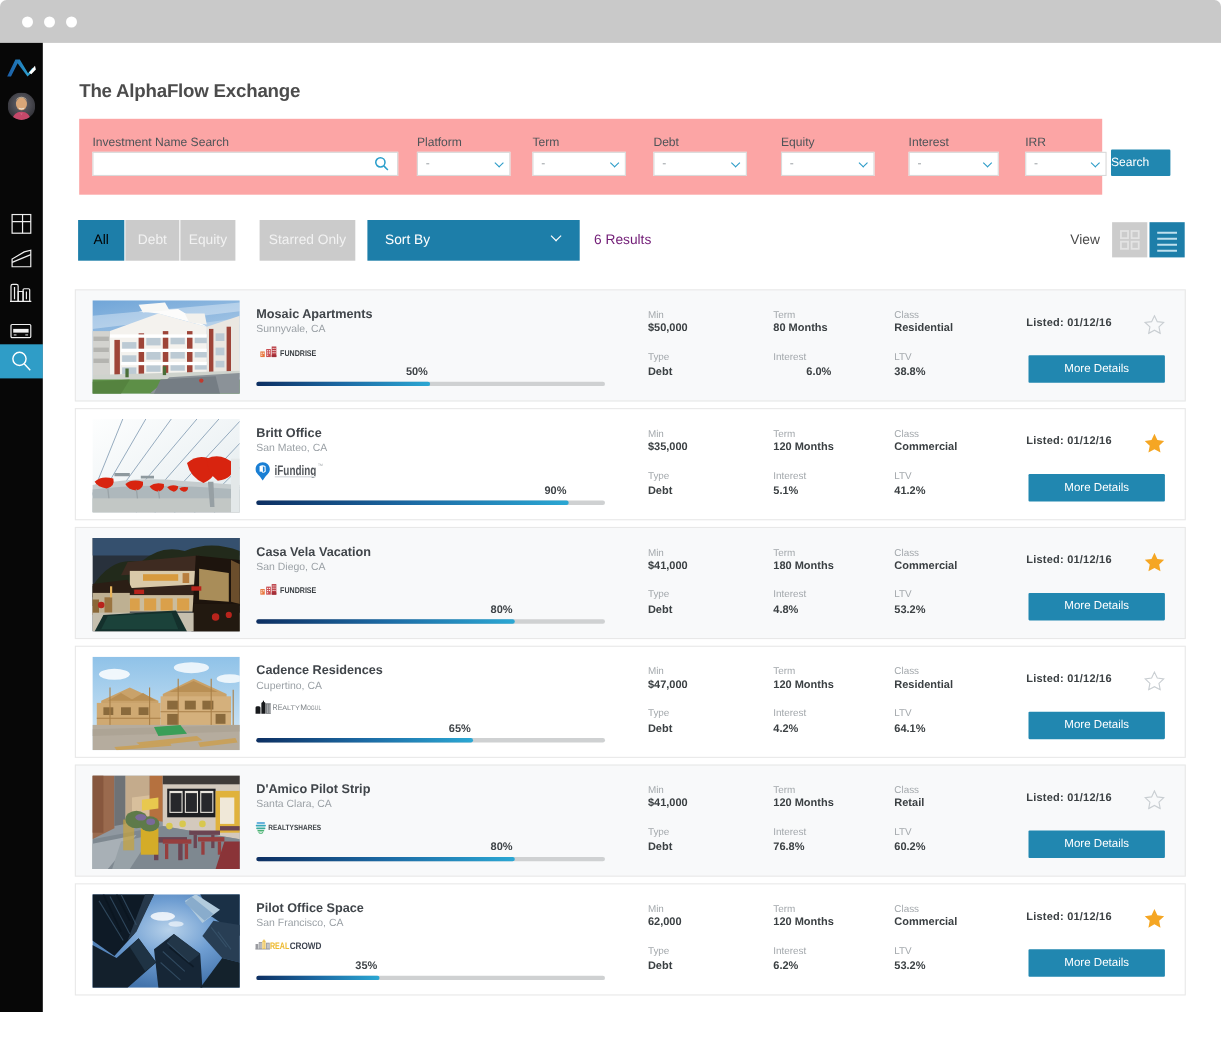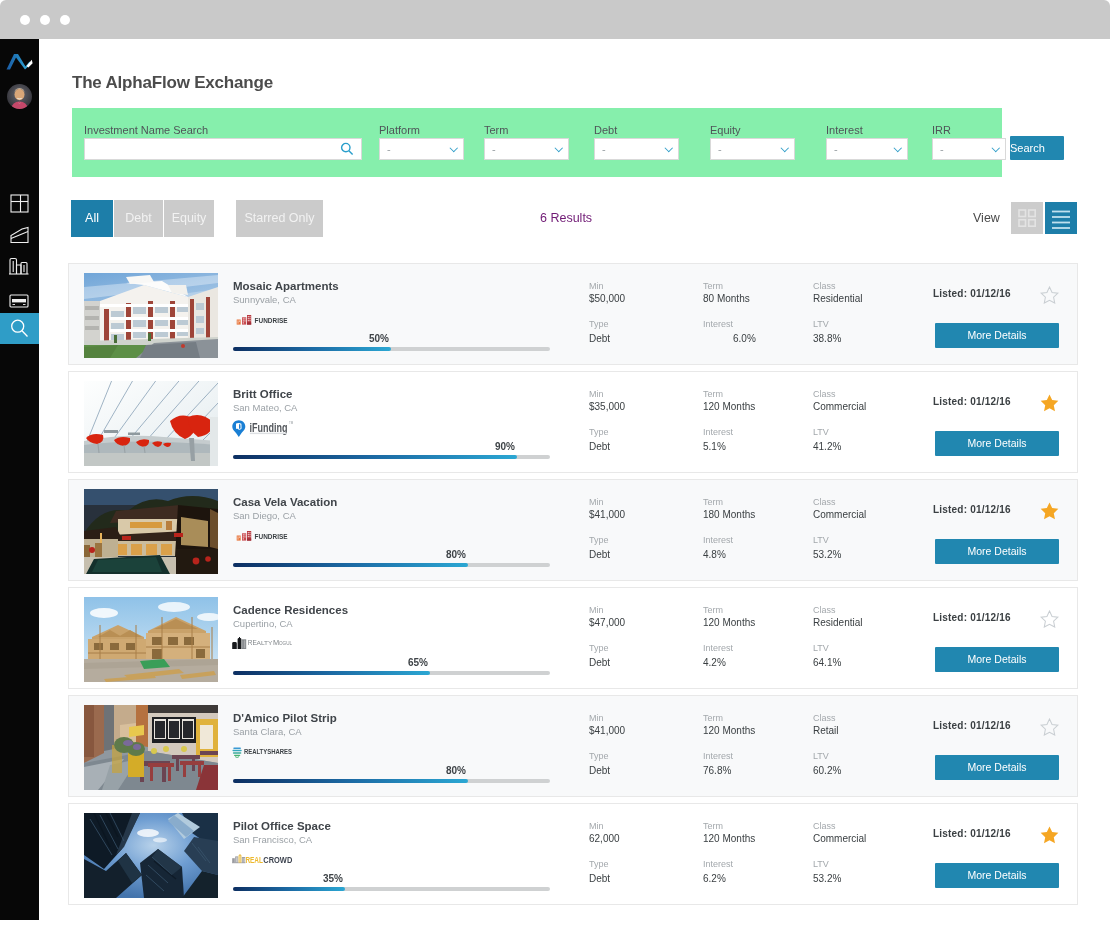--- a/index.html
+++ b/index.html
@@ -5,48 +5,48 @@
 html,body{width:1110px;height:943px;background:#fff;font-family:"Liberation Sans",sans-serif;position:relative;overflow:hidden}
 .topbar{position:absolute;left:0;top:0;width:1110px;height:39px;background:#c9c9c9;border-radius:6px 6px 0 0}
 .dot{position:absolute;top:15px;width:10px;height:10px;border-radius:50%;background:#fff}
 .sidebar{position:absolute;left:0;top:39px;width:39px;height:881px;background:#070707}
 .sb-logo{position:absolute;left:6px}
 .sb-avatar{position:absolute;left:7px;top:45px;width:25px;height:25px;border-radius:50%;overflow:hidden}
 .sb-ic{position:absolute;left:10px}
 .sb-active{position:absolute;left:0;top:274px;width:39px;height:31px;background:#2f9dc7}
 .main{position:absolute;left:39px;top:39px;width:1071px;height:881px;background:#fff}
 h1{position:absolute;left:33px;top:33.5px;font-size:17px;font-weight:700;color:#4c4c4c;letter-spacing:-.2px}
-.fpanel{position:absolute;left:33px;top:69px;width:930px;height:69px;background:#86efac}
+.fpanel{position:absolute;left:33px;top:69px;width:930px;height:69px;background:#fca5a5}
 .flabel{position:absolute;top:16px;font-size:11px;color:#4f5458}
 .finput{position:absolute;top:30px;height:22px;background:#fff;border:1px solid #d9d9d9}
 .fsel{display:flex;align-items:center;justify-content:space-between;padding:0 7px;font-size:11px;color:#9aa0a4}
 .chev{width:5.5px;height:5.5px;border-right:1.3px solid #2d9cc8;border-bottom:1.3px solid #2d9cc8;transform:rotate(45deg);margin-top:-3px}
 .fbtn{position:absolute;left:938px;top:28px;width:54px;height:24px;background:#2187b0;color:#fff;font-size:11px;text-align:left;line-height:24px;border-radius:1px}
 .toolbar{position:absolute;left:0;top:161px;width:1071px;height:37px}
-.tbtn{position:absolute;top:0;height:37px;font-size:12.5px;color:#ffffff;text-align:center;line-height:37px}
+.tbtn{position:absolute;top:0;height:37px;font-size:12.5px;color:#000000;text-align:center;line-height:37px}
 .tblue{background:#1d7ea9}
 .tgray{background:#cbcbcb;color:#f2f2f2}
 .sortby{position:absolute;left:295px;top:0;width:193px;height:37px;background:#1d7ea9;color:#fff;font-size:12.5px;line-height:37px;padding-left:16px}
 .sortby .chev{position:absolute;right:18px;top:14px;border-color:#fff;width:7px;height:7px;border-right-width:1.5px;border-bottom-width:1.5px}
 .results{position:absolute;left:501px;top:0;font-size:12.5px;color:#701a75;line-height:37px}
 .viewlbl{position:absolute;left:934px;top:0;font-size:12.5px;color:#4a4a4a;line-height:37px}
 .vgrid{position:absolute;left:972px;top:2px;width:32px;height:32px;background:#ccc}
 .vlist{position:absolute;left:1006px;top:2px;width:32px;height:32px;background:#1d7ea9}
 .card{position:absolute;left:29px;width:1010px;height:102px;border:1px solid #e8e8e8}
 .cgray{background:#f8f9fa}
 .cwhite{background:#fff}
 .cimg{position:absolute;left:15px;top:9px;width:134px;height:85px}
 .ctitle{position:absolute;left:164px;top:17px;font-size:11.5px;font-weight:700;color:#40454a;line-height:1}
 .cloc{position:absolute;left:164px;top:31px;font-size:9.5px;color:#9ba1a6;line-height:1}
 .clogo{position:absolute;left:163px;top:48px;height:18px}
 .cpct{position:absolute;top:70px;font-size:10px;font-weight:700;color:#3e4347;text-align:right;line-height:1}
 .cbar{position:absolute;left:164px;top:83px;width:317px;height:4px;background:#cfd1d2;border-radius:2px}
 .cfill{position:absolute;left:0;top:0;height:4px;border-radius:2px;background:linear-gradient(90deg,#0d2f62,#1c6aa4,#2ba7d3)}
 .clab{position:absolute;font-size:9px;color:#a3a8ac;line-height:1}
-.cval{position:absolute;font-size:10px;font-weight:400;color:#3b4043;line-height:1}
+.cval{position:absolute;font-size:10px;font-weight:700;color:#3b4043;line-height:1}
 .listed{position:absolute;left:864px;top:25px;font-size:10px;font-weight:700;color:#3b4043;line-height:1;letter-spacing:.2px}
 .star{position:absolute;left:971px;top:22px}
 .more{position:absolute;left:866px;top:59px;width:124px;height:25px;background:#2187b0;color:#fff;font-size:10.5px;text-align:center;line-height:25px;border-radius:1px}
 </style></head>
 <body>
 <div class="topbar">
     <span class="dot" style="left:20px"></span>
     <span class="dot" style="left:40px"></span>
     <span class="dot" style="left:60px"></span>
   </div>
@@ -148,20 +148,21 @@
         <span class="chev"></span>
       </div>
   <div class="fbtn">Search</div>
 </div>
 
 <div class="toolbar">
   <div class="tbtn tblue" style="left:32px;width:42px">All</div>
   <div class="tbtn tgray" style="left:75px;width:49px">Debt</div>
   <div class="tbtn tgray" style="left:125px;width:50px">Equity</div>
   <div class="tbtn tgray" style="left:197px;width:87px">Starred Only</div>
+  <div class="sortby">Sort By<span class="chev"></span></div>
   <div class="results">6 Results</div>
   <div class="viewlbl">View</div>
   <div class="vgrid"><svg width="32" height="32" viewBox="0 0 32 32">
           <g fill="none" stroke="#e3e3e3" stroke-width="1.6">
             <rect x="8" y="8" width="6.5" height="6.5"></rect>
             <rect x="17.7" y="8" width="6.5" height="6.5"></rect>
             <rect x="8" y="17.7" width="6.5" height="6.5"></rect>
             <rect x="17.7" y="17.7" width="6.5" height="6.5"></rect>
           </g>
         </svg></div>

